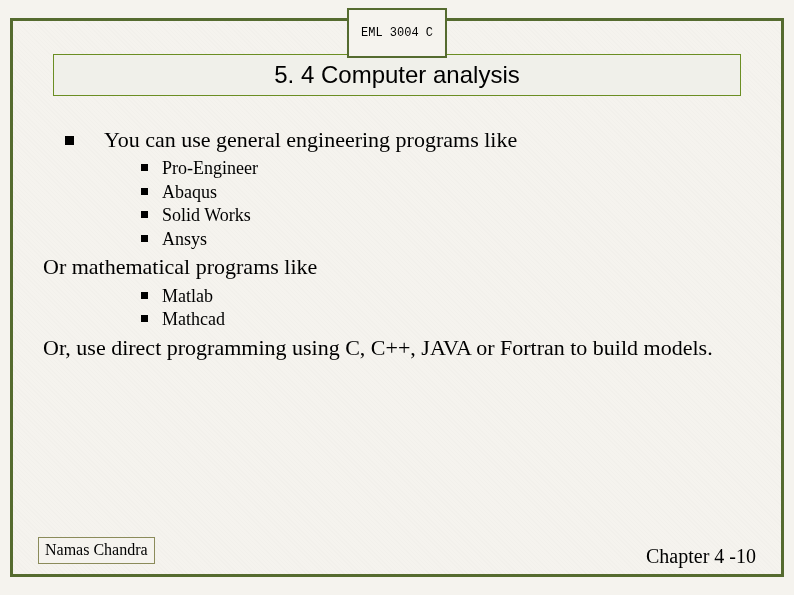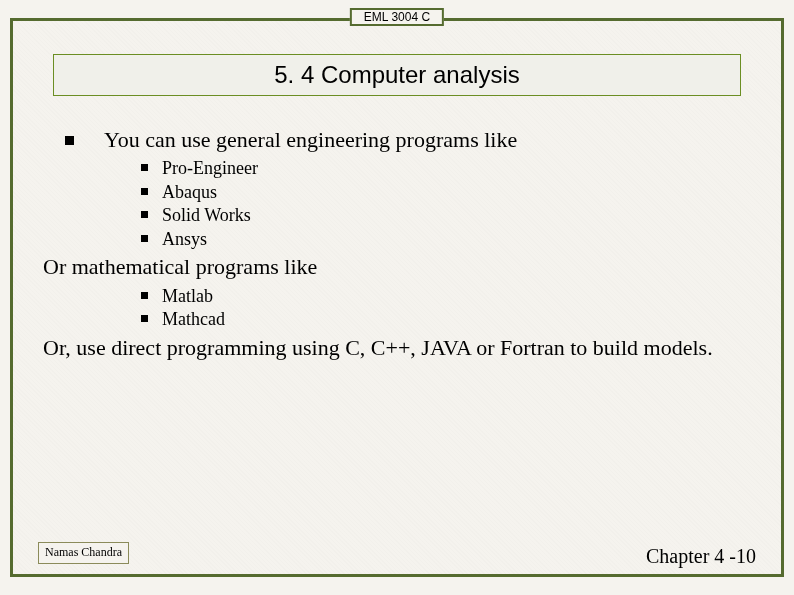--- a/index.html
+++ b/index.html
@@ -25,23 +25,23 @@
       background-image:
         repeating-linear-gradient(45deg, rgba(0,0,0,0.01) 0px, rgba(0,0,0,0.01) 1px, transparent 1px, transparent 3px);
     }
     .course-tag {
       position: absolute;
       top: 8px;
       left: 50%;
       transform: translateX(-50%);
       border: 2px solid #556b2f;
       background: #f5f3ee;
-      padding: 0 12px;
+      padding: 16px 12px;
       font-size: 12px;
-      font-family: Liberation Sans, sans-serif;
+      font-family: Liberation Mono, monospace;
       z-index: 10;
     }
     .title-bar {
       position: absolute;
       top: 33px;
       left: 40px;
       right: 40px;
       border: 1px solid #6b8e23;
       background: #f0f0ea;
       text-align: center;
@@ -99,21 +99,21 @@
       font-size: 22px;
       line-height: 1.2;
       margin-top: 2px;
     }
     .footer-left {
       position: absolute;
       bottom: 10px;
       left: 25px;
       border: 1px solid #8b8b5a;
       padding: 2px 6px;
-      font-size: 12px;
+      font-size: 16px;
       line-height: 1.3;
       background: #f5f3ee;
     }
     .footer-right {
       position: absolute;
       bottom: 6px;
       right: 25px;
       font-size: 20px;
     }
   </style>

